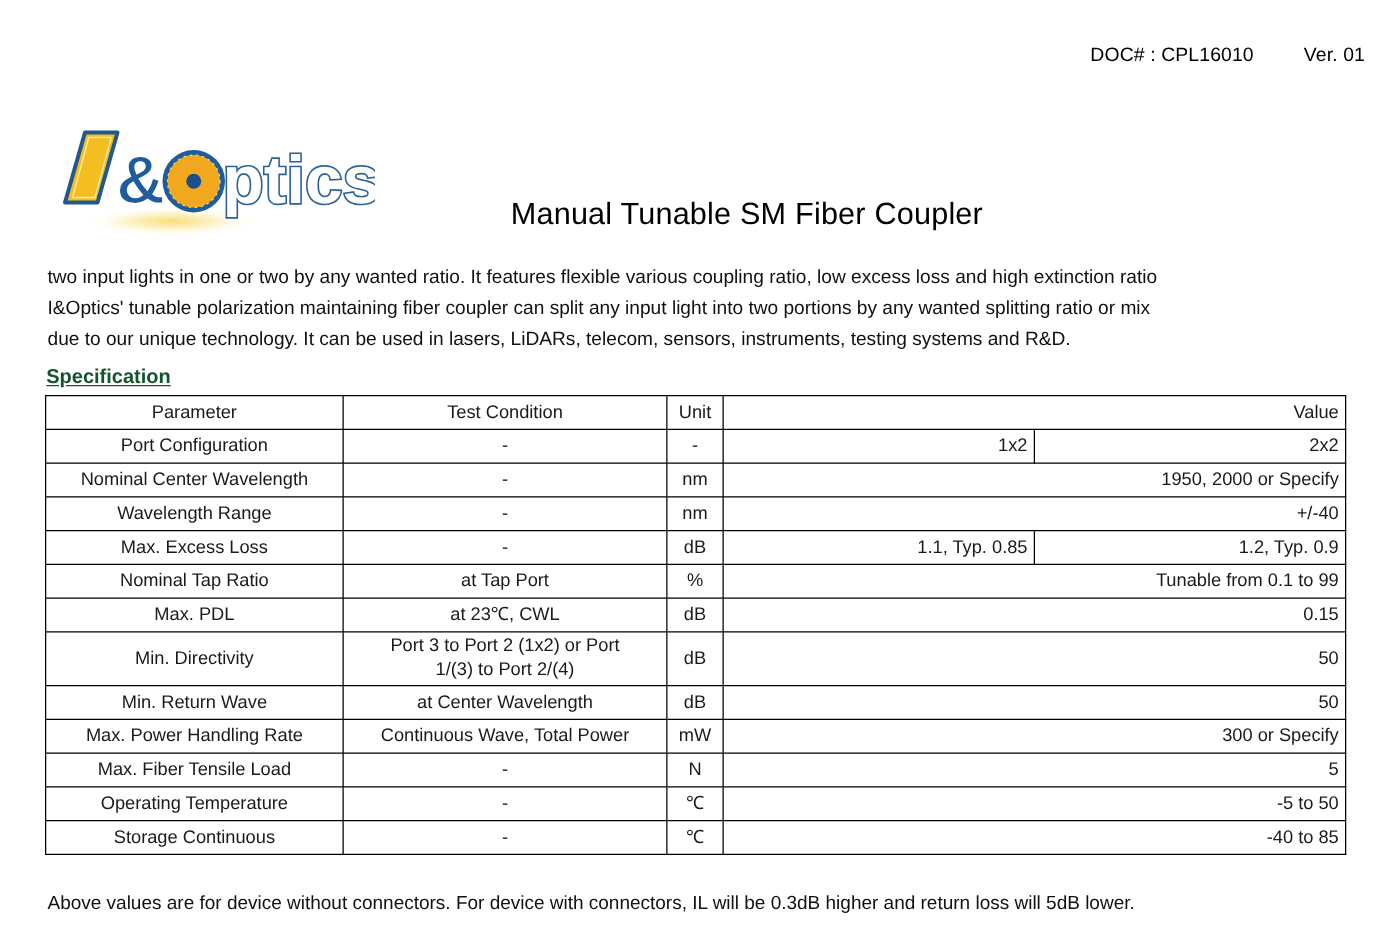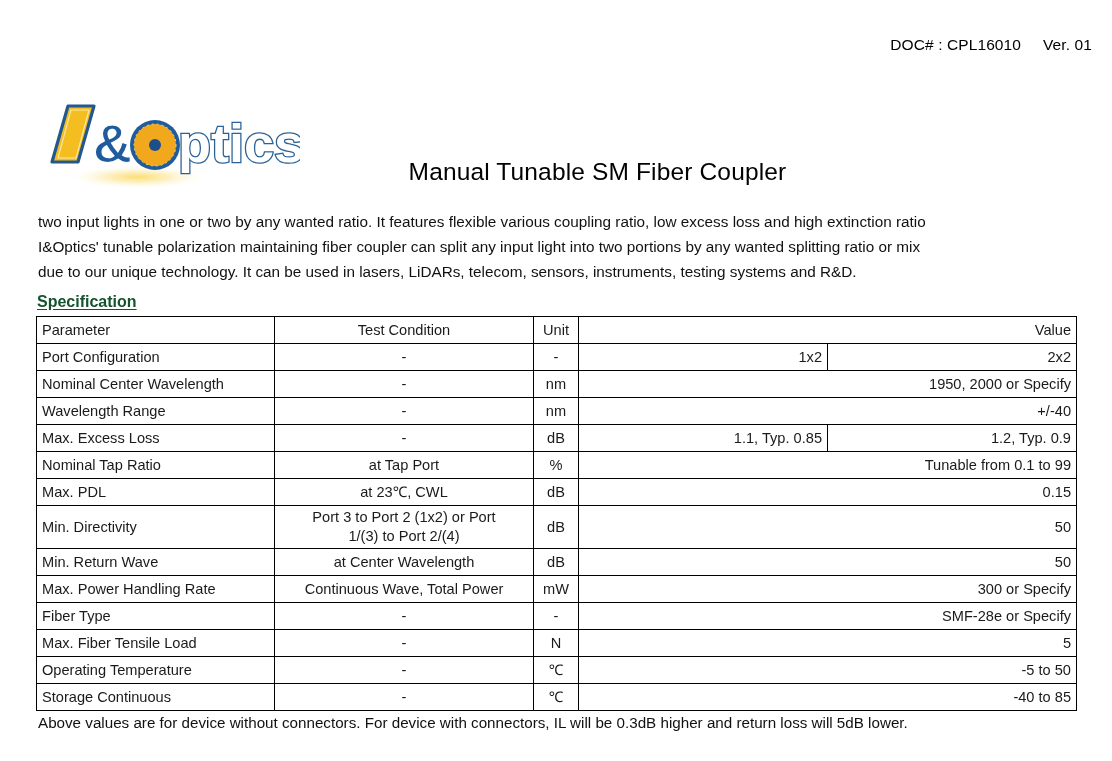--- a/index.html
+++ b/index.html
@@ -19,21 +19,21 @@
   
   .doc-header {
     position: absolute;
     top: 36px;
     right: 20px;
     font-size: 15.5px;
     color: #000;
     white-space: nowrap;
     letter-spacing: .1px;
   }
-  .doc-header .doc-id { margin-right: 22px; }
+  .doc-header .doc-id { margin-right: 40px; }
 
   
   .logo {
     position: absolute;
     left: 38px;
     top: 98px;
     width: 262px;
     height: 92px;
   }
   .logo svg { display:block; }
@@ -91,21 +91,21 @@
     font-size: 14.6px;
     color: #1a1a1a;
   }
   table.spec td {
     border: 1.6px solid #000;
     padding: 2px 5px;
     height: 22px;
     vertical-align: middle;
     line-height: 19px;
   }
-  td.c-param   { text-align: left;   padding-left: 7px; }
+  td.c-param   { text-align: center;   padding-left: 7px; }
   td.c-cond    { text-align: center; }
   td.c-unit    { text-align: center; }
   td.c-val     { text-align: right; }
   td.two-line  { line-height: 21px; }
 
   
 
   
   .footer-note {
     position: absolute;
@@ -252,26 +252,20 @@
         <td class="c-val" colspan="2">50</td>
       </tr>
 
       <tr>
         <td class="c-param">Max. Power Handling Rate</td>
         <td class="c-cond">Continuous Wave, Total Power</td>
         <td class="c-unit">mW</td>
         <td class="c-val" colspan="2">300 or Specify</td>
       </tr>
 
-      <tr>
-        <td class="c-param">Fiber Type</td>
-        <td class="c-cond">-</td>
-        <td class="c-unit">-</td>
-        <td class="c-val" colspan="2">SMF-28e or Specify</td>
-      </tr>
 
       <tr>
         <td class="c-param">Max. Fiber Tensile Load</td>
         <td class="c-cond">-</td>
         <td class="c-unit">N</td>
         <td class="c-val" colspan="2">5</td>
       </tr>
 
       <tr>
         <td class="c-param">Operating Temperature</td>

